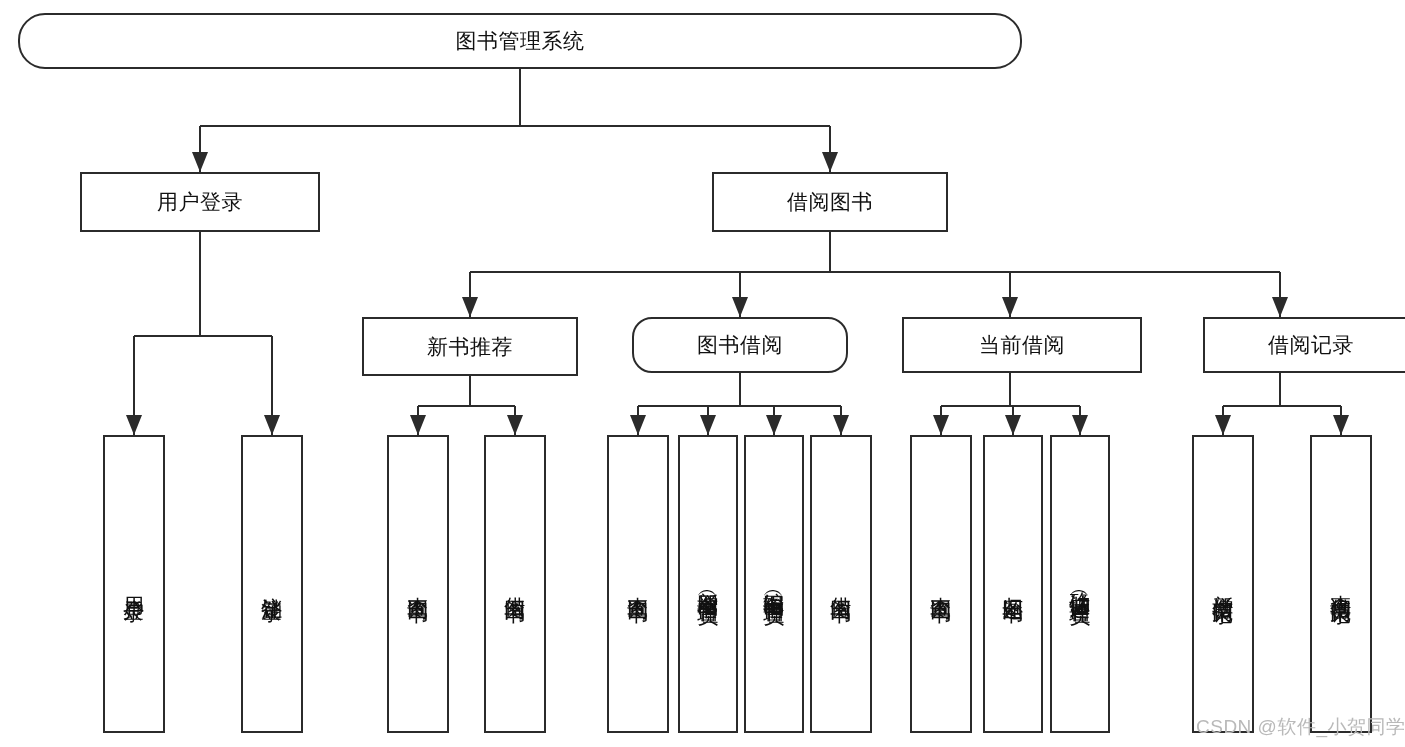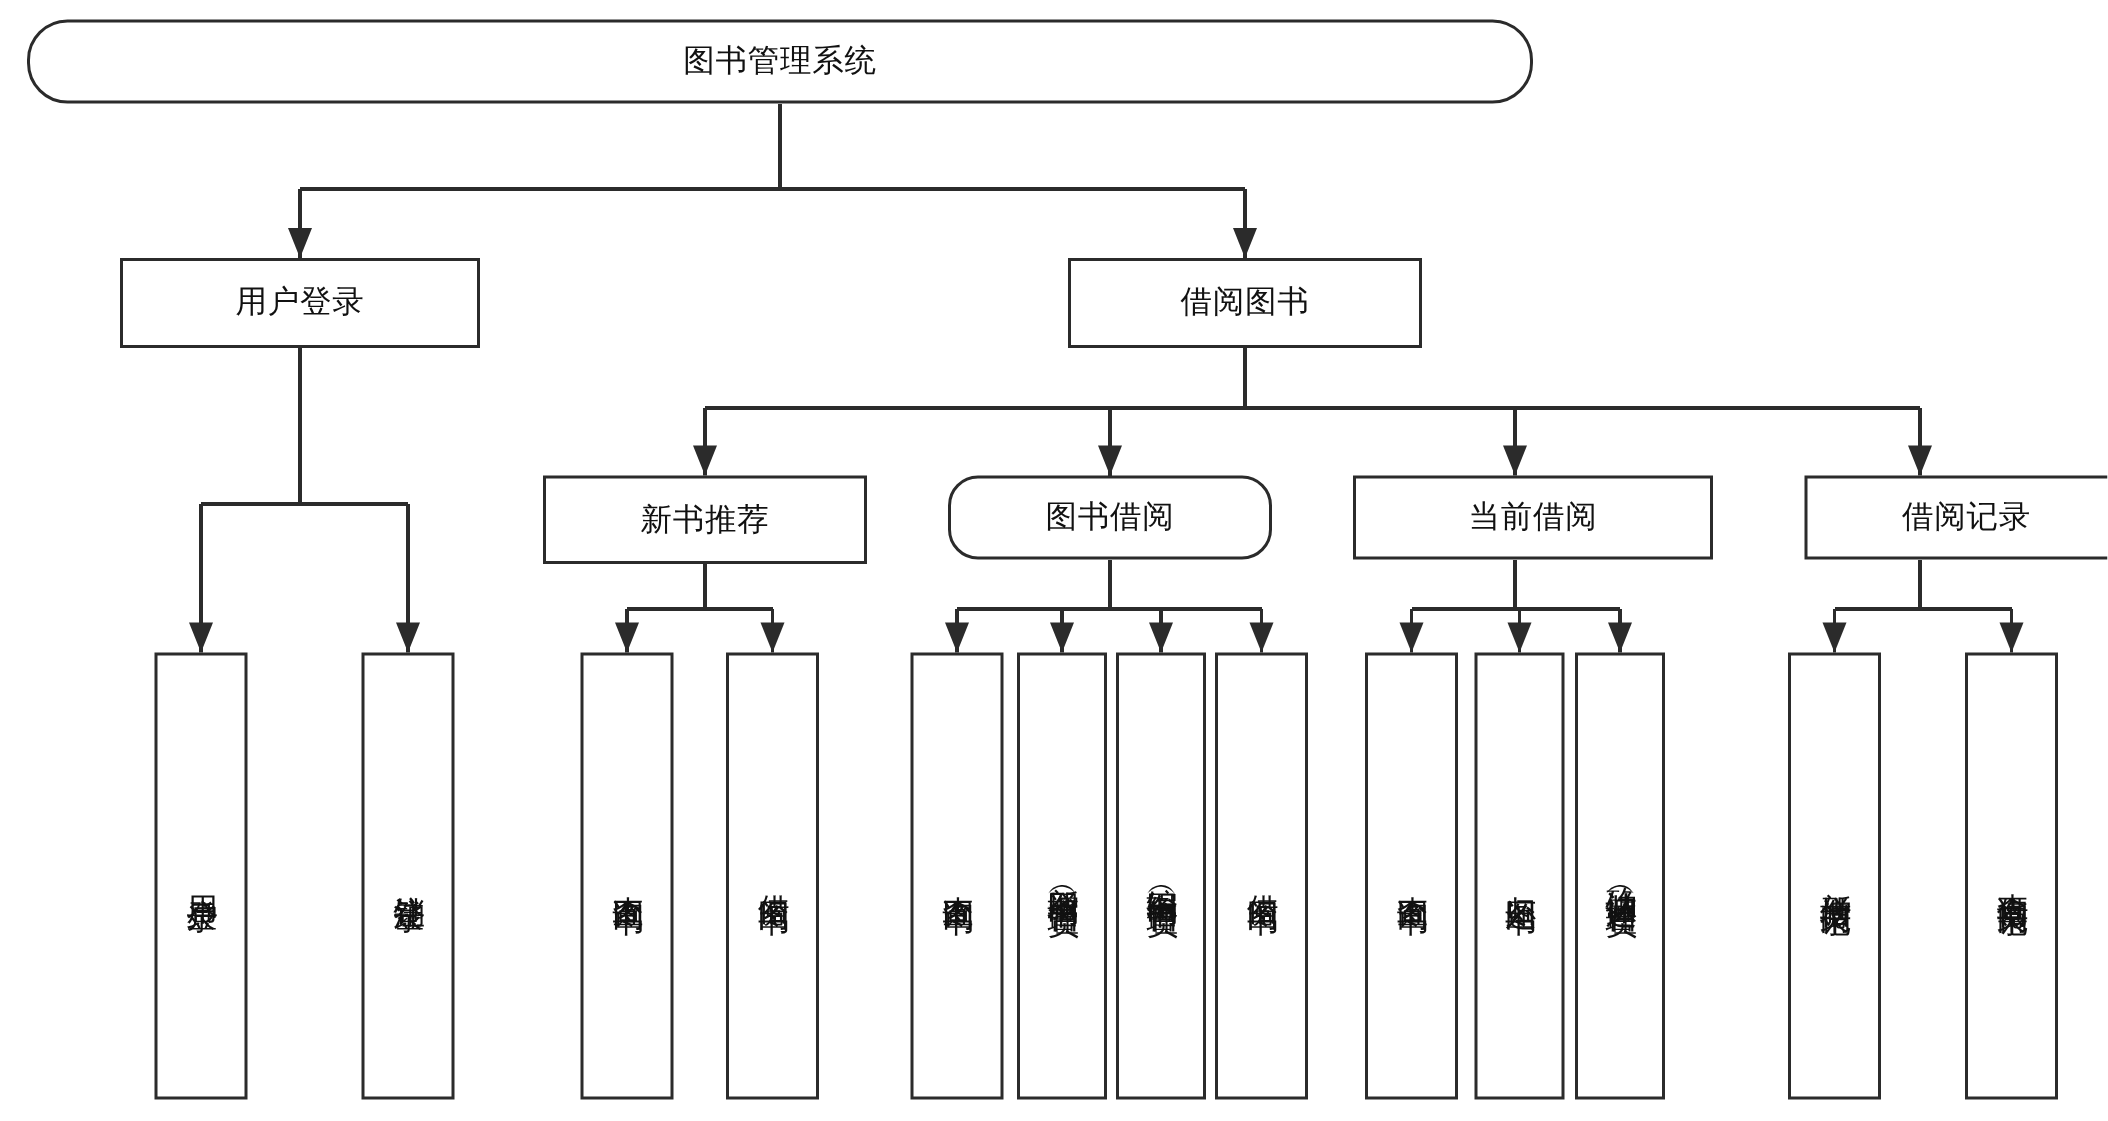--- a/index.html
+++ b/index.html
@@ -180,13 +180,14 @@
       <div class="node vert" style="left: 1050px; top: 435px; width: 60px; height: 298px;">
         <span class="label">确认归还（管理员）</span>
       </div>
       <div class="node vert" style="left: 1192px; top: 435px; width: 62px; height: 298px;">
         <span class="label">新增借阅记录</span>
       </div>
       <div class="node vert" style="left: 1310px; top: 435px; width: 62px; height: 298px;">
         <span class="label">查询借阅记录</span>
       </div>
     </div>
+  <div class="watermark" style="left: 1196px; top: 714px;">CSDN @软件_小贺同学</div>
 </div>
 
 </body></html>

